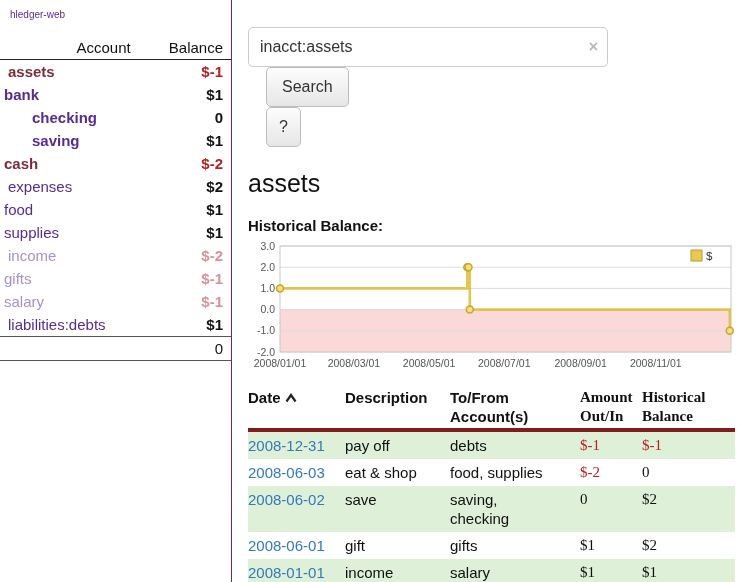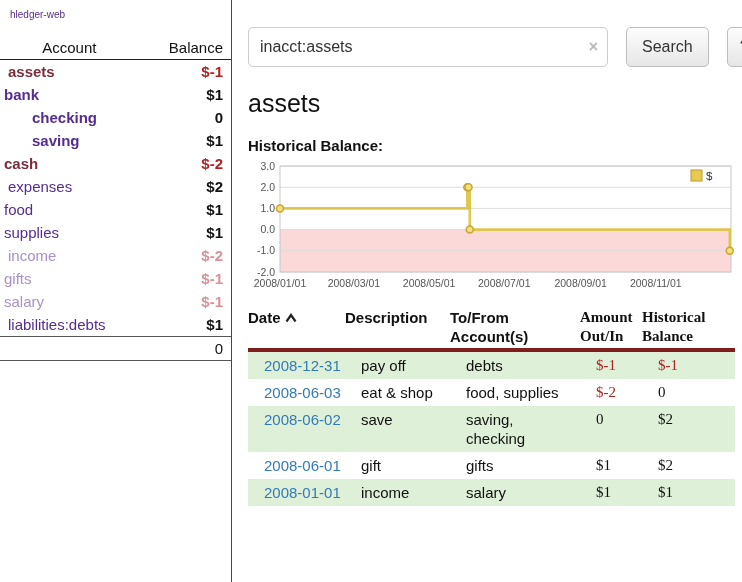--- a/index.html
+++ b/index.html
@@ -16,56 +16,56 @@
        background:#fff;color:#111;font-family:"Liberation Sans",sans-serif;}
   a{text-decoration:none;cursor:pointer;}
 
   
   .sidebar{position:absolute;left:0;top:0;width:232px;height:582px;
            border-right:1px solid var(--maroon);}
   .app-title{display:block;padding:9px 10px 0;font-size:10px;color:var(--purple);}
   .nav-journal{display:block;padding:42px 12px 0;font-size:15px;color:var(--purple);}
   .acct-table{width:100%;border-collapse:collapse;font-size:15px;margin-top:16px;}
   .acct-table th{font-weight:normal;padding:3px 8px;border-bottom:1px solid #222;font-size:15px;}
-  .th-account{text-align:center;}
+  .th-account{text-align:right;}
   .th-balance{text-align:right;}
   td.acct{padding:3px 0 3px 8px;white-space:nowrap;}
   td.acct.ind1{padding-left:4px;}
   td.acct.ind2{padding-left:32px;}
   td.bal{text-align:right;padding:3px 8px 3px 0;font-weight:bold;color:#111;white-space:nowrap;}
   td.bal.neg{color:var(--red);}
   td.bal.negfaded{color:var(--red-faded);}
   .alink{color:var(--purple);}
   .alink.maroon{color:var(--maroon);}
   .alink.faded{color:var(--purple-faded);}
   .alink.bold{font-weight:bold;}
   .total-row td{border-top:1px solid #555;border-bottom:1px solid #555;font-weight:normal;}
 
   
   .main{position:absolute;left:248px;top:0;width:487px;}
   h1{font-size:31px;font-weight:400;margin:6px 0 0;}
-  .search-row{margin-top:27px;display:flex;align-items:flex-end;}
+  .search-row{margin-top:27px;display:flex;align-items:flex-start;flex-direction:column;}
   .search-wrap{position:relative;display:inline-block;}
   .search-input{width:360px;height:40px;padding:9px 30px 9px 11px;font-size:16px;
                 font-family:inherit;color:#333;border:1px solid #ccc;border-radius:5px;outline:none;}
   .clear{position:absolute;right:10px;top:50%;transform:translateY(-52%);
          color:#b9b9b9;font-size:16px;font-weight:bold;line-height:1;}
   .btn{margin-left:18px;height:40px;padding:0 15px;font-size:16px;font-family:inherit;color:#333;
        background:linear-gradient(#fdfdfd,#e6e6e6);border:1px solid #bdbdbd;border-radius:5px;cursor:pointer;}
   .help-btn{padding:0 12px;}
   h2{font-size:25px;font-weight:400;margin:22px 0 0;}
   .chart-label{margin-top:19px;font-size:15px;font-weight:bold;}
   .chart{margin-top:4px;line-height:0;text-align:center;}
 
   
   .reg-table{width:100%;border-collapse:collapse;font-size:15px;margin-top:8px;table-layout:fixed;}
   .reg-table th{vertical-align:top;padding:2px 0;line-height:19px;border-bottom:4px solid #7f1d1d;
                 font-weight:bold;text-align:left;}
   .reg-table th.r,.reg-table td.r{text-align:left;padding-right:1px;font-family:Liberation Serif, serif;}
-  .reg-table td{padding:4px 16px;vertical-align:top;line-height:19px;margin-top:36px;}
+  .reg-table td{padding:4px 0;vertical-align:top;line-height:19px;margin-top:36px;}
   tr.shaded{background:var(--rowgreen);}
   .date-link{color:var(--blue);white-space:nowrap;}
   td.neg{color:var(--red);}
   .sort-icon{margin-left:3px;vertical-align:0px;}
 </style>
 </head>
 <body>
 
 <div class="app">
 

